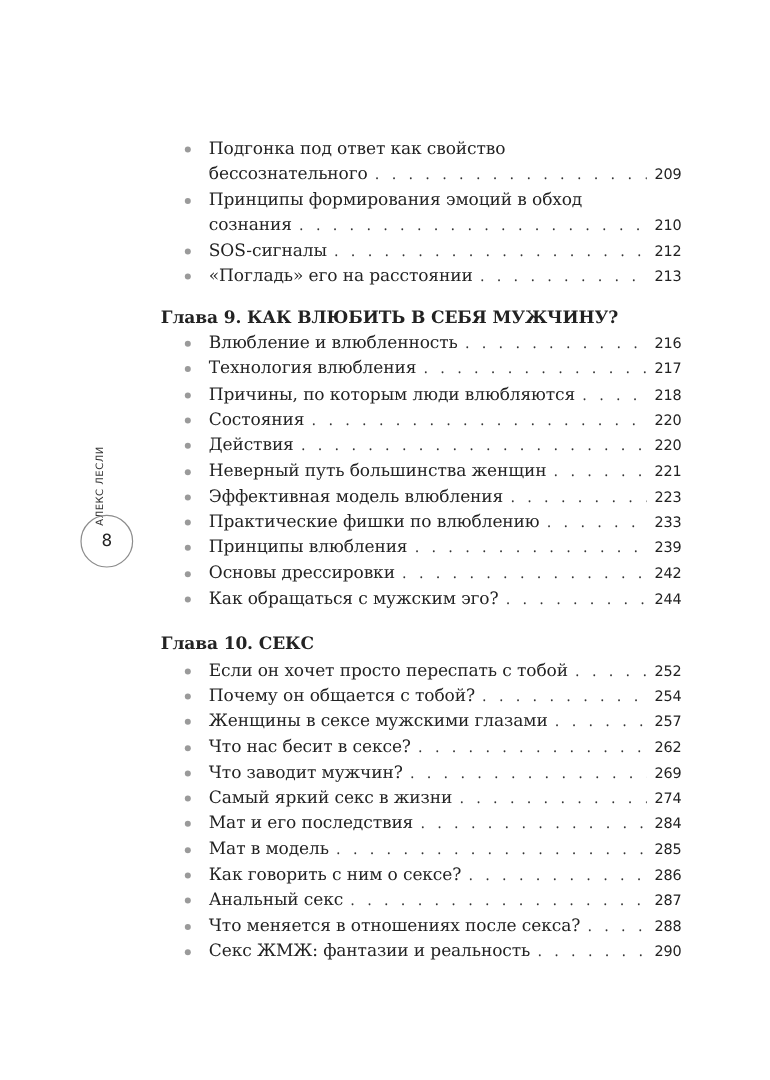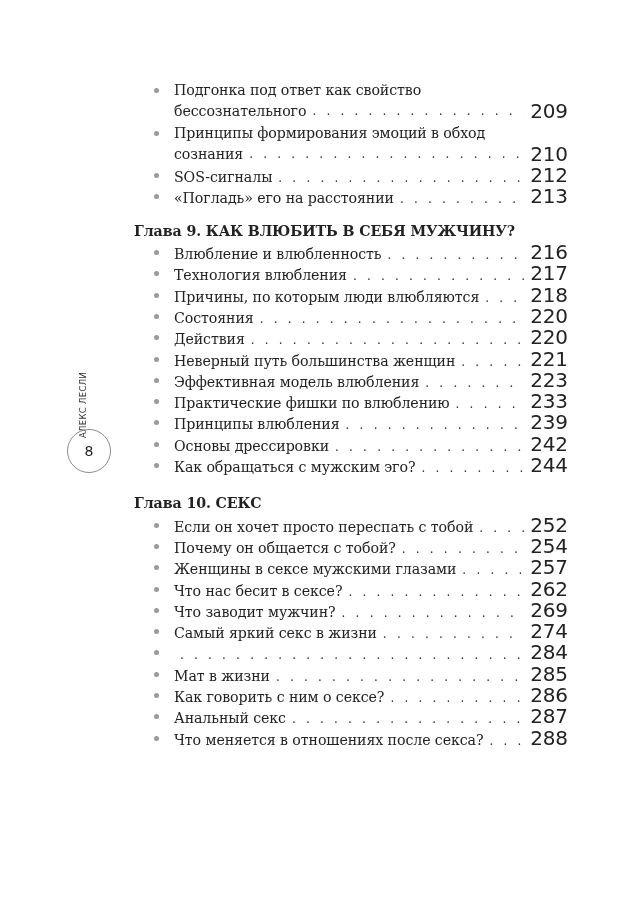--- a/index.html
+++ b/index.html
@@ -1,41 +1,41 @@
 <!DOCTYPE html>
 <html><head>
 <meta charset="utf-8">
 <style>
   html, body { margin: 0; padding: 0; }
   body {
     width: 642px; height: 900px; background: #ffffff; position: relative; overflow: hidden;
     font-family: "DejaVu Serif", "Liberation Serif", serif; color: #222222;
   }
-  .toc { position: absolute; left: 134px; top: 80px; width: 434px; }
+  .toc { position: absolute; left: 134px; top: 114px; width: 434px; }
   .entry {
     position: relative; display: flex; align-items: baseline;
     padding-left: 40px; height: 21.3px; font-size: 14.2px; line-height: 21.3px;
     letter-spacing: -0.1px;
   }
   .entry.two { height: 42.6px; display: block; }
   .entry.two .l1 { height: 21.3px; line-height: 21.3px; white-space: nowrap; }
   .entry.two .l2 { display: flex; align-items: flex-end; height: 21.3px; line-height: 21.3px; }
   .bullet {
     position: absolute; left: 20px; top: 8px; width: 5px; height: 5px; border-radius: 50%;
     background: #9a9a9a;
   }
   .title { white-space: nowrap; }
   .leader {
     flex: 1; overflow: hidden; white-space: nowrap; margin: 0 6px;
     color: #333; letter-spacing: 3.2px; font-size: 12px;
   }
   .leader::before {
     content: ". . . . . . . . . . . . . . . . . . . . . . . . . . . . . . . . . . . . . . . . . . . . . . . . . . . . . . . . . . . . . . . . . . . . . . . . . . . . . . . . . . . . . . . . . . . . . . . . . . . . . . . . . . .";
   }
-  .page { white-space: nowrap; font-family: "DejaVu Sans", sans-serif; font-size: 20px; }
+  .page { white-space: nowrap; font-family: "DejaVu Sans", sans-serif; font-size: 12px; }
   .chapter {
     font-weight: bold; font-size: 14.2px; height: 21.3px; line-height: 21.3px;
     white-space: nowrap; letter-spacing: -0.1px;
   }
   .gap1 { height: 13px; }
   .gap2 { height: 17px; }
   .side-author {
     position: absolute; left: 78px; top: 360px; width: 90px; text-align: center;
     transform-origin: 0 0; transform: rotate(-90deg) translate(-90px, 0);
     font-family: "DejaVu Sans", sans-serif; font-size: 8.4px; letter-spacing: 0.4px; color: #333;
@@ -193,26 +193,27 @@
         <span class="page">269</span>
       </div>
       <div class="entry">
         <span class="bullet"></span>
         <span class="title">Самый яркий секс в жизни</span>
         <span class="leader"></span>
         <span class="page">274</span>
       </div>
       <div class="entry">
         <span class="bullet"></span>
+        <span class="title">Мат и его последствия</span>
         <span class="leader"></span>
         <span class="page">284</span>
       </div>
       <div class="entry">
         <span class="bullet"></span>
-        <span class="title">Мат в жизни</span>
+        <span class="title">Мат в модель</span>
         <span class="leader"></span>
         <span class="page">285</span>
       </div>
       <div class="entry">
         <span class="bullet"></span>
         <span class="title">Как говорить с ним о сексе?</span>
         <span class="leader"></span>
         <span class="page">286</span>
       </div>
       <div class="entry">
@@ -220,14 +221,20 @@
         <span class="title">Анальный секс</span>
         <span class="leader"></span>
         <span class="page">287</span>
       </div>
       <div class="entry">
         <span class="bullet"></span>
         <span class="title">Что меняется в отношениях после секса?</span>
         <span class="leader"></span>
         <span class="page">288</span>
       </div>
+      <div class="entry">
+        <span class="bullet"></span>
+        <span class="title">Секс ЖМЖ: фантазии и реальность</span>
+        <span class="leader"></span>
+        <span class="page">290</span>
+      </div>
     </div>
 </div>
 
 </body></html>

